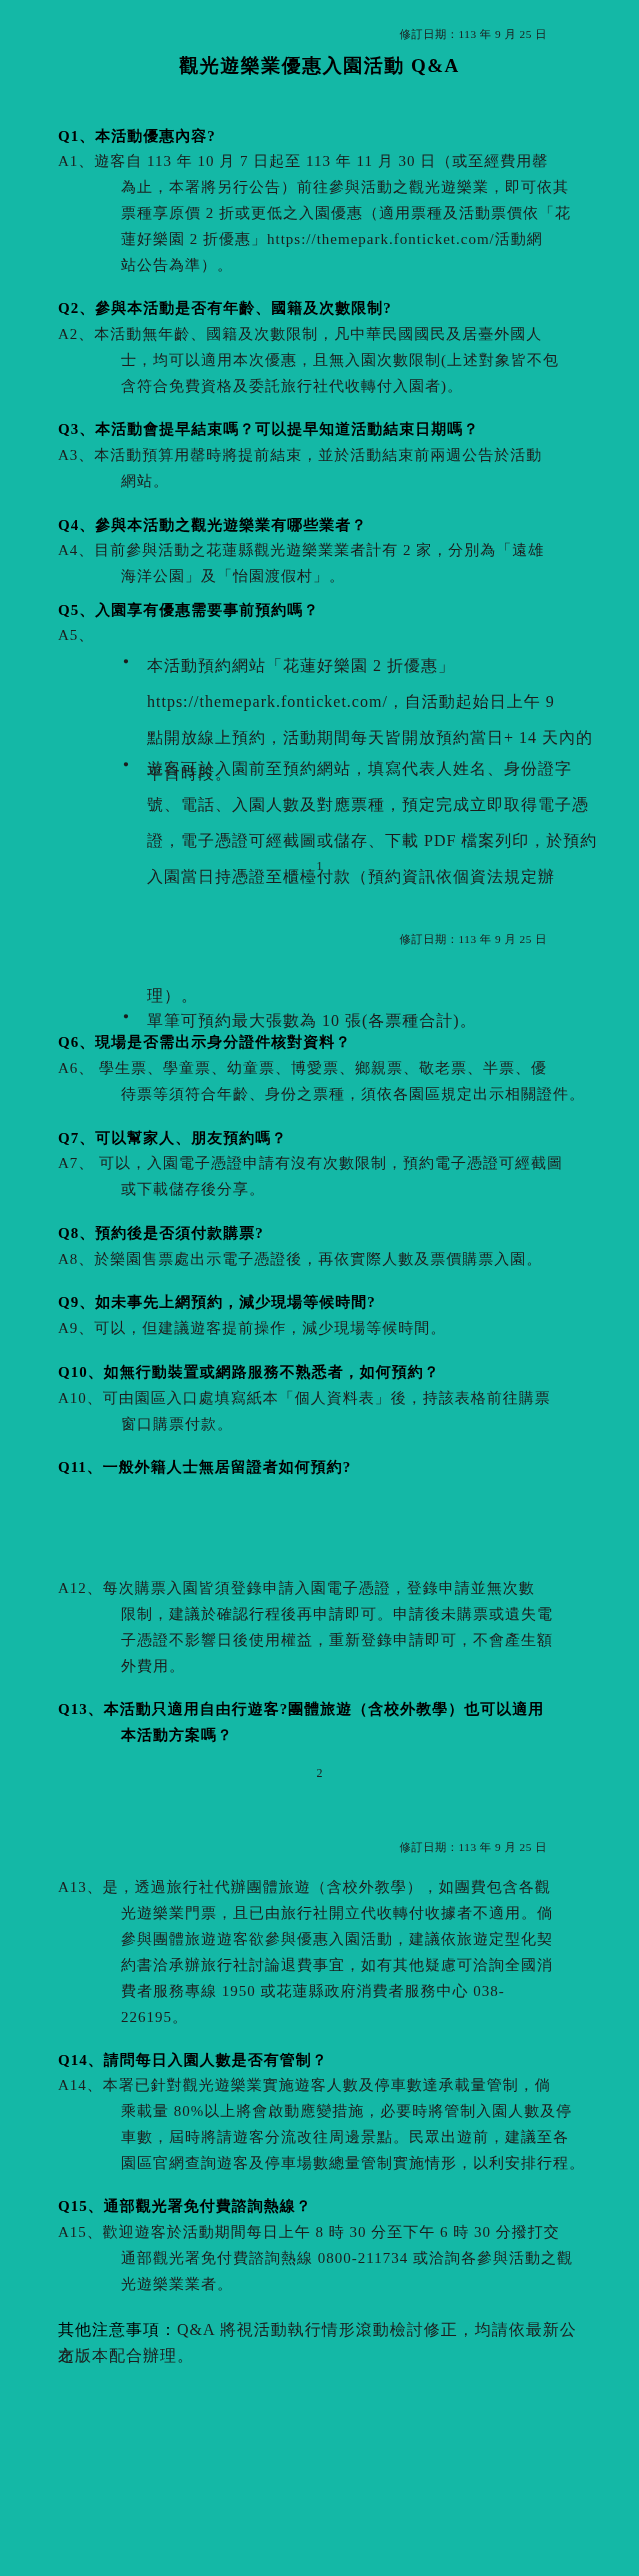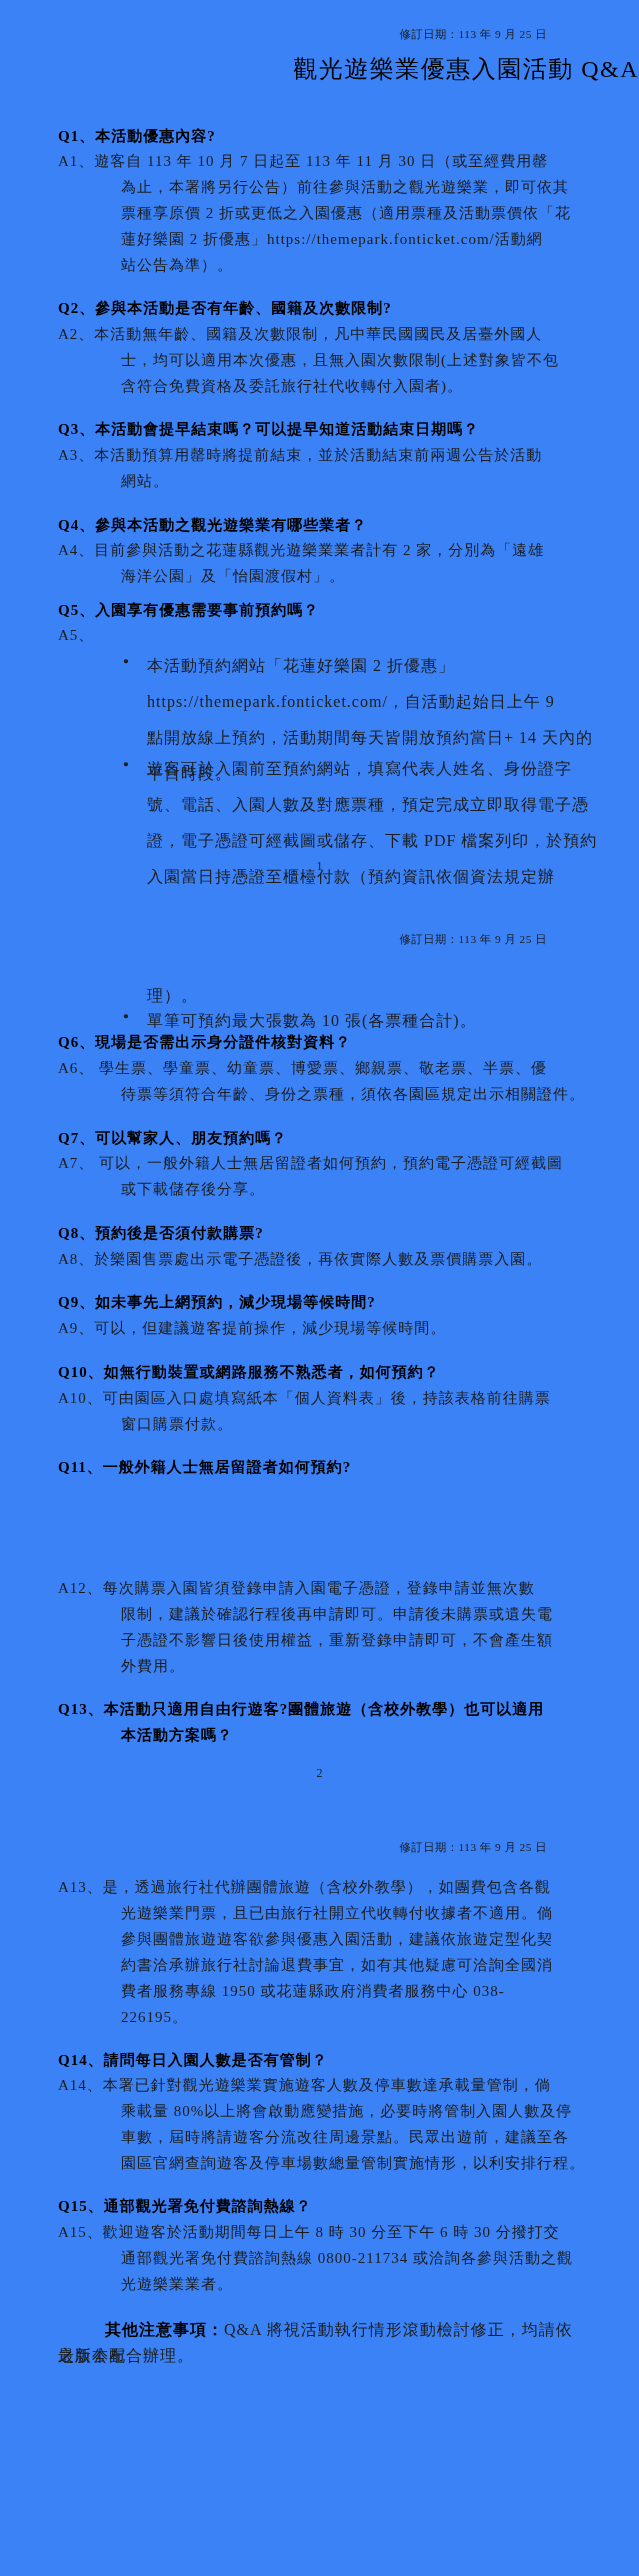--- a/index.html
+++ b/index.html
@@ -12,39 +12,39 @@
     height: 2713px;
     position: relative;
     font-family: "Liberation Serif", "DejaVu Serif", serif;
     color: #1c1c1c;
   }
   .page {
     position: absolute;
     left: 0;
     width: 639px;
     height: 904px;
-    background: #3b82f6;
+    background: #14b8a6;
     overflow: hidden;
   }
   .hdr-date {
     position: absolute;
     right: 92px;
     font-size: 11.3px;
     line-height: 15.5px;
     letter-spacing: 0.5px;
     color: #1c1c1c;
     white-space: nowrap;
   }
   .doc-title {
     position: absolute;
     left: 0;
     width: 100%;
-    text-align: right;
-    font-size: 24px;
-    font-weight: normal;
+    text-align: center;
+    font-size: 19px;
+    font-weight: bold;
     letter-spacing: 1.5px;
     color: #000000;
   }
   .q, .a {
     position: absolute;
     left: 121px;
     width: 515px;
     text-indent: -63px;
     font-size: 15px;
     line-height: 26px;
@@ -70,21 +70,21 @@
   }
   .note-line {
     position: absolute;
     left: 58px;
     width: 531px;
     font-size: 16px;
     line-height: 26px;
     letter-spacing: 1px;
     white-space: pre-line;
   }
-  .note-label { font-weight: bold; color: #000000; margin-left: 47px; }
+  .note-label { font-weight: normal; color: #000000; }
   .pagenum {
     position: absolute;
     left: 0;
     width: 100%;
     text-align: center;
     font-size: 12px;
     line-height: 15.5px;
   }
 </style>
 </head>
@@ -138,21 +138,21 @@
   <div class="bullet-text" style="top:74px">理）。</div>
 
   <span class="bullet-dot" style="top:99px">●</span>
   <div class="bullet-text" style="top:99px">單筆可預約最大張數為 10 張(各票種合計)。</div>
 
   <div class="q" style="top:125px">Q6、現場是否需出示身分證件核對資料？</div>
   <div class="a" style="top:151px">A6、 學生票、學童票、幼童票、博愛票、鄉親票、敬老票、半票、優
 待票等須符合年齡、身份之票種，須依各園區規定出示相關證件。</div>
 
   <div class="q" style="top:221px">Q7、可以幫家人、朋友預約嗎？</div>
-  <div class="a" style="top:246px">A7、 可以，一般外籍人士無居留證者如何預約，預約電子憑證可經截圖
+  <div class="a" style="top:246px">A7、 可以，入園電子憑證申請有沒有次數限制，預約電子憑證可經截圖
 或下載儲存後分享。</div>
 
   <div class="q" style="top:316px">Q8、預約後是否須付款購票?</div>
   <div class="a" style="top:342px">A8、於樂園售票處出示電子憑證後，再依實際人數及票價購票入園。</div>
 
   <div class="q" style="top:385px">Q9、如未事先上網預約，減少現場等候時間?</div>
   <div class="a" style="top:411px">A9、可以，但建議遊客提前操作，減少現場等候時間。</div>
 
   <div class="q" style="top:455px">Q10、如無行動裝置或網路服務不熟悉者，如何預約？</div>
   <div class="a" style="top:481px">A10、可由園區入口處填寫紙本「個人資料表」後，持該表格前往購票

